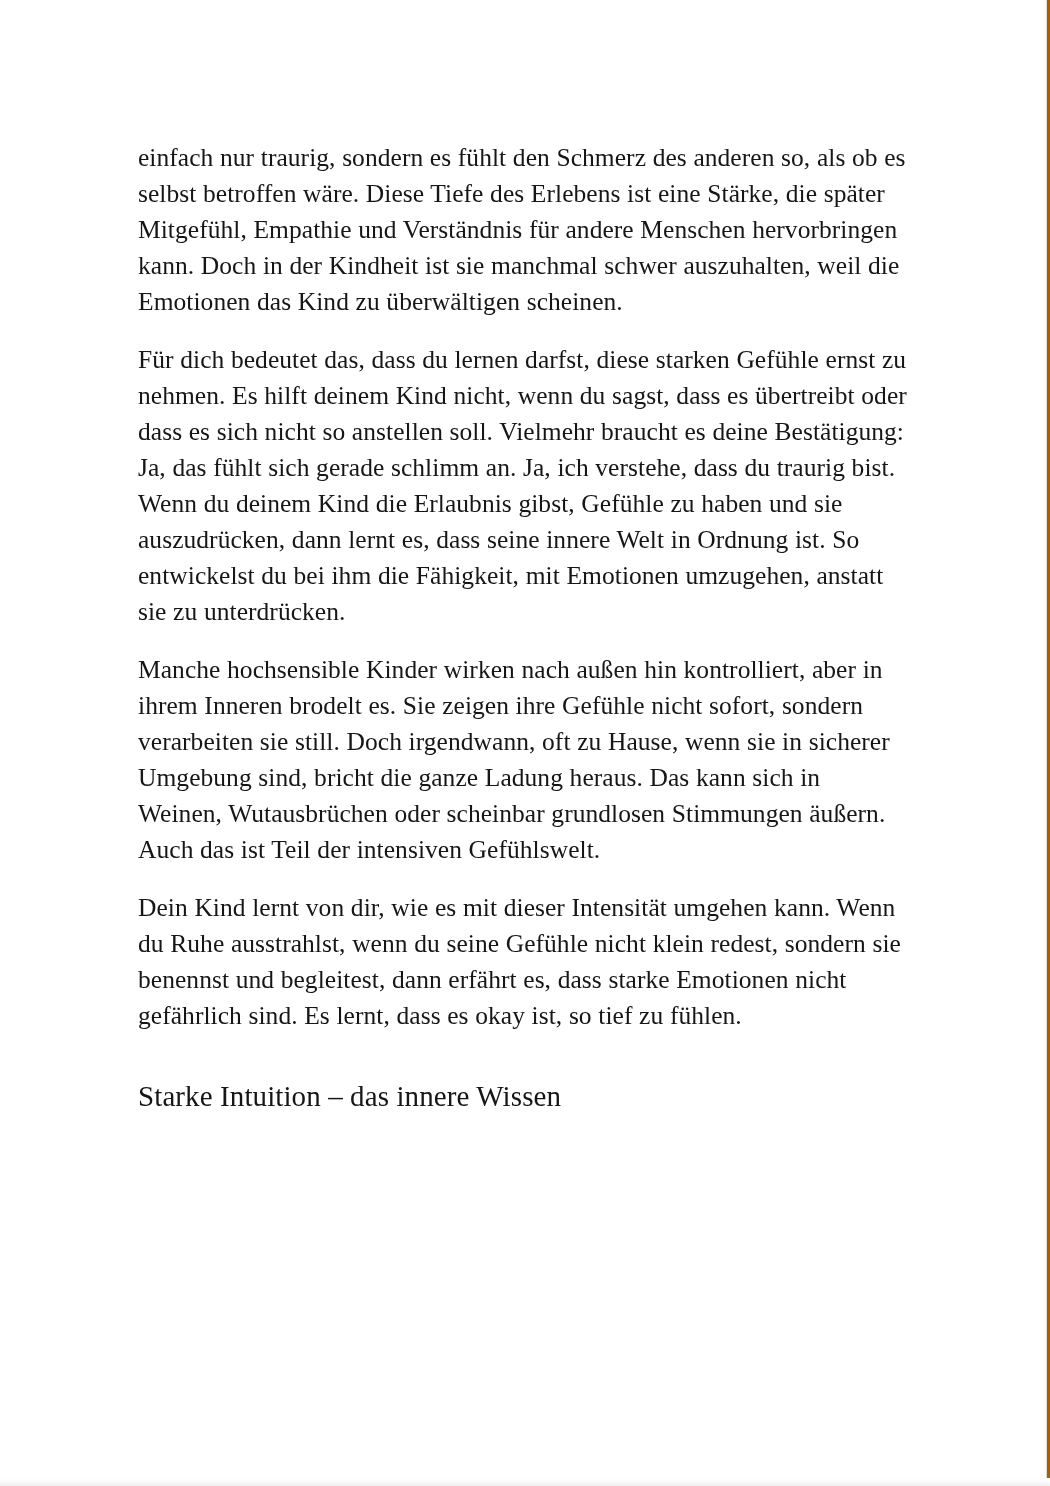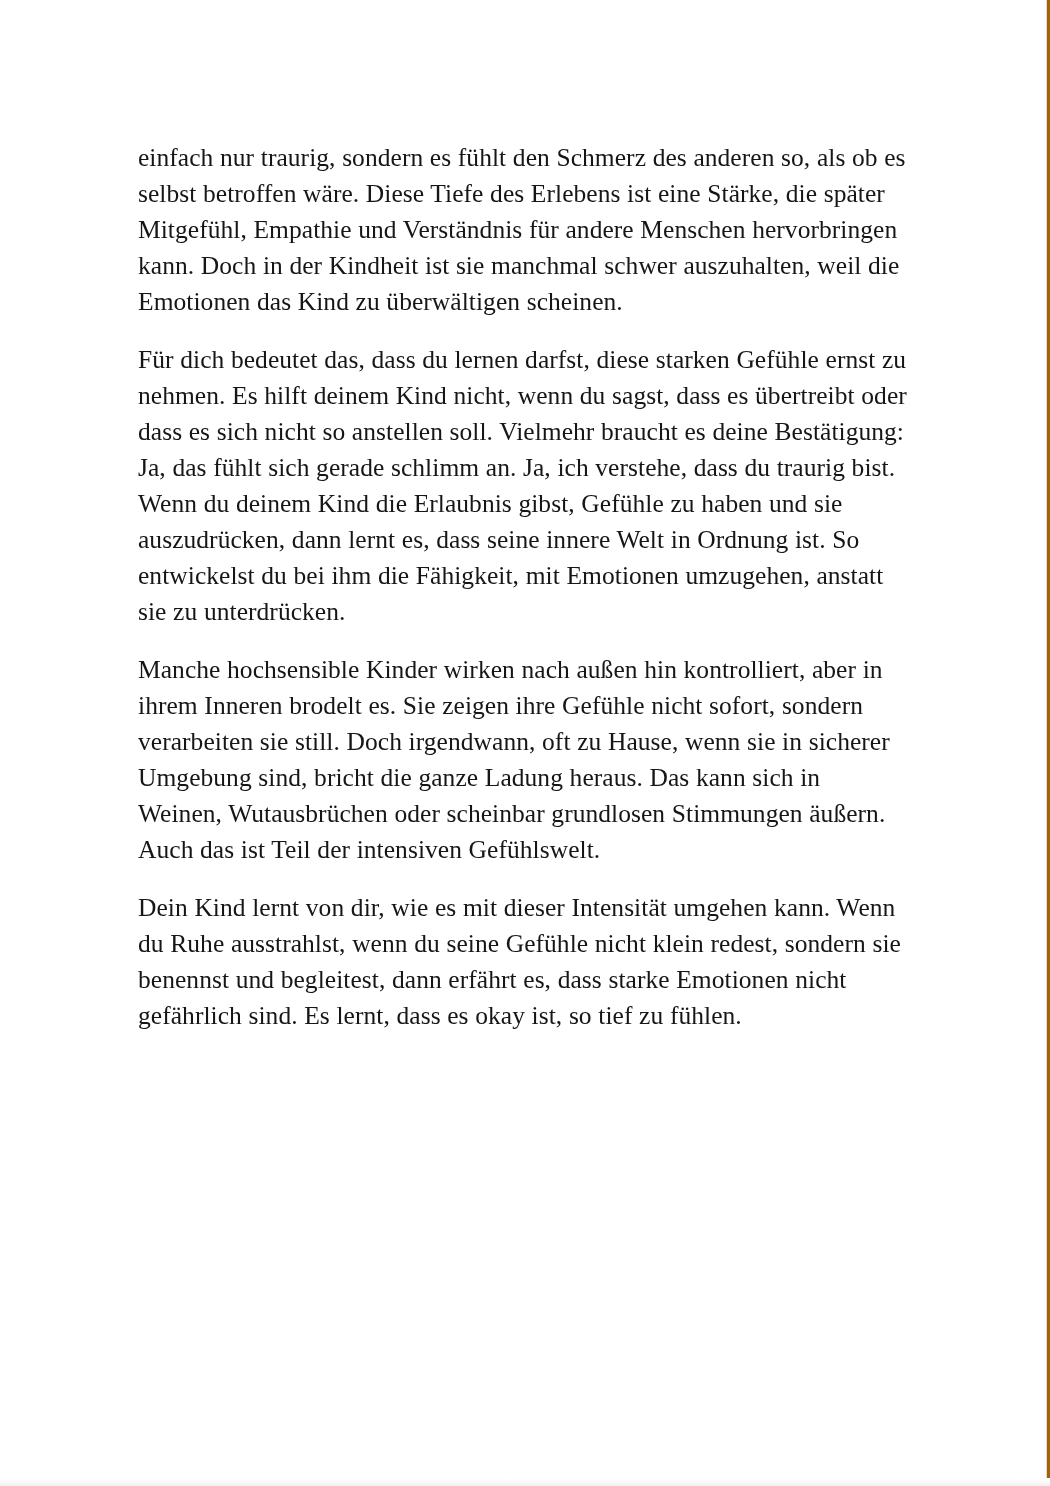--- a/index.html
+++ b/index.html
@@ -85,18 +85,19 @@
   <div class="text-column">
 
     <p class="body-paragraph">einfach nur traurig, sondern es fühlt den Schmerz des anderen so, als ob es selbst betroffen wäre. Diese Tiefe des Erlebens ist eine Stärke, die später Mitgefühl, Empathie und Verständnis für andere Menschen hervorbringen kann. Doch in der Kindheit ist sie manchmal schwer auszuhalten, weil die Emotionen das Kind zu überwältigen scheinen.</p>
 
     <p class="body-paragraph">Für dich bedeutet das, dass du lernen darfst, diese starken Gefühle ernst zu nehmen. Es hilft deinem Kind nicht, wenn du sagst, dass es übertreibt oder dass es sich nicht so anstellen soll. Vielmehr braucht es deine Bestätigung: Ja, das fühlt sich gerade schlimm an. Ja, ich verstehe, dass du traurig bist. Wenn du deinem Kind die Erlaubnis gibst, Gefühle zu haben und sie auszudrücken, dann lernt es, dass seine innere Welt in Ordnung ist. So entwickelst du bei ihm die Fähigkeit, mit Emotionen umzugehen, anstatt sie zu unterdrücken.</p>
 
     <p class="body-paragraph">Manche hochsensible Kinder wirken nach außen hin kontrolliert, aber in ihrem Inneren brodelt es. Sie zeigen ihre Gefühle nicht sofort, sondern verarbeiten sie still. Doch irgendwann, oft zu Hause, wenn sie in sicherer Umgebung sind, bricht die ganze Ladung heraus. Das kann sich in Weinen, Wutausbrüchen oder scheinbar grundlosen Stimmungen äußern. Auch das ist Teil der intensiven Gefühlswelt.</p>
 
     <p class="body-paragraph">Dein Kind lernt von dir, wie es mit dieser Intensität umgehen kann. Wenn du Ruhe ausstrahlst, wenn du seine Gefühle nicht klein redest, sondern sie benennst und begleitest, dann erfährt es, dass starke Emotionen nicht gefährlich sind. Es lernt, dass es okay ist, so tief zu fühlen.</p>
 
+    <h2 class="section-heading">Starke Intuition – das innere Wissen</h2>
 
   </div>
 
   <div class="page-bottom-edge"></div>
 
 </div>
 
 </body></html>

